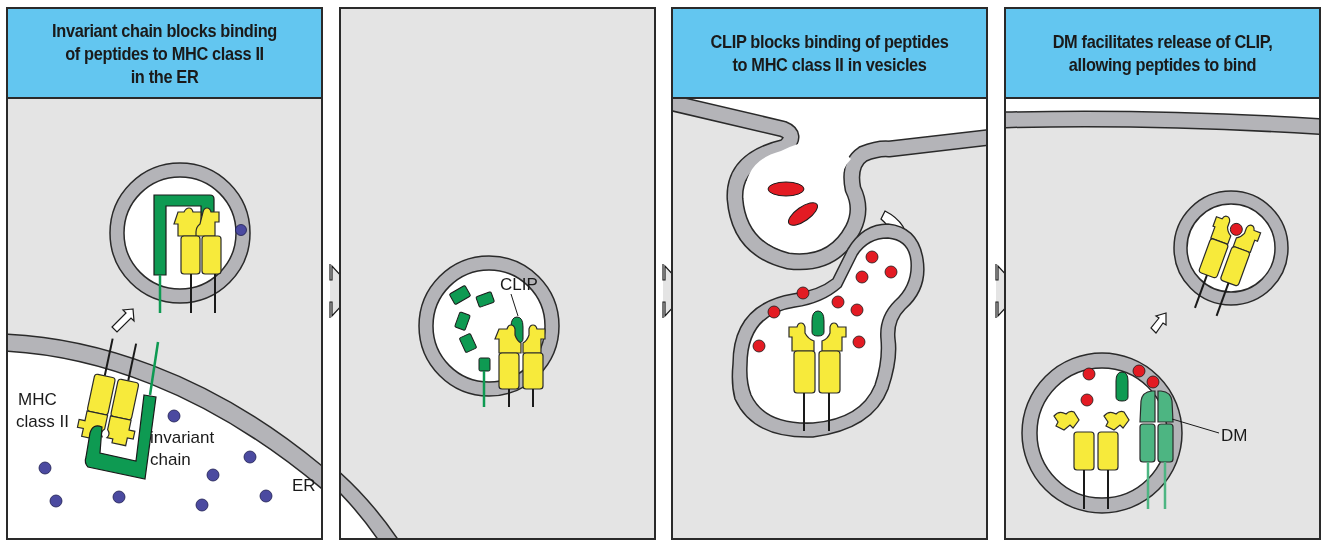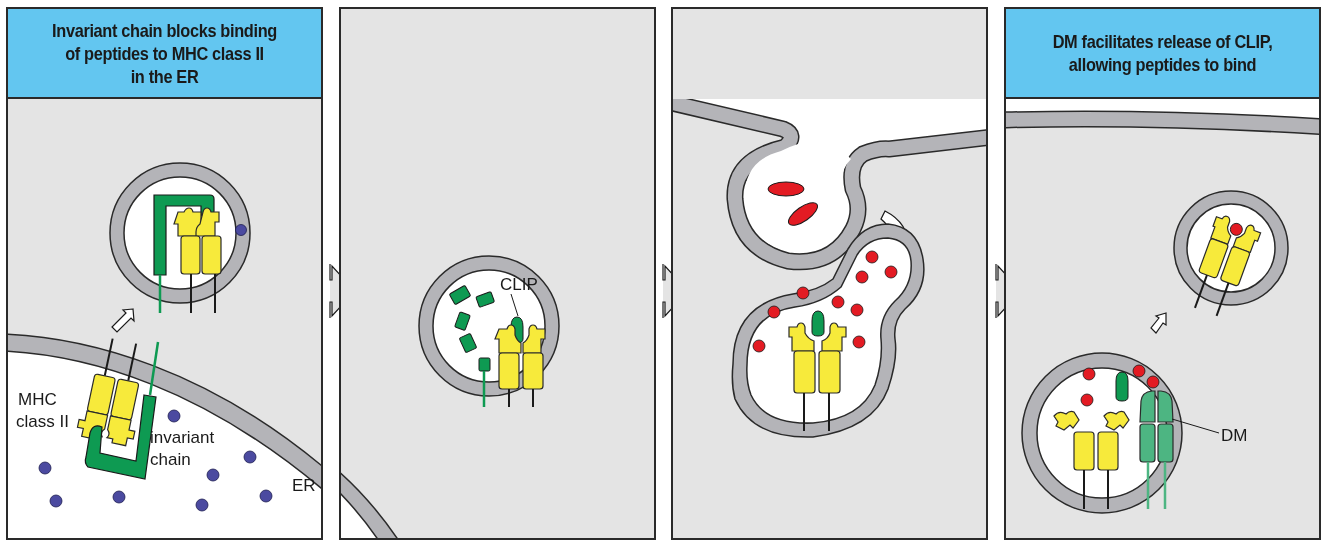--- a/index.html
+++ b/index.html
@@ -123,20 +123,24 @@
         <rect x="158" y="254" width="20" height="36" rx="3" fill="#f7ea3b" stroke="#2a2a2a" stroke-width="1.2"></rect>
         <rect x="182" y="254" width="20" height="36" rx="3" fill="#f7ea3b" stroke="#2a2a2a" stroke-width="1.2"></rect>
         <line x1="168" y1="290" x2="168" y2="308" stroke="#1a1a1a" stroke-width="2"></line>
         <line x1="192" y1="290" x2="192" y2="308" stroke="#1a1a1a" stroke-width="2"></line>
       </g>
     </svg>
   </div>
 </div>
 
 <div class="panel" style="left:671px;">
+  <div class="hdr">
+    <span>CLIP blocks binding of peptides
+to MHC class II in vesicles</span>
+  </div>
   <div class="body">
     <svg width="313" height="439" viewBox="0 0 313 439">
 
       <path d="M-5,-2 L-5,3 L110,30 Q125,36 112,48 Q60,60 62,100 Q66,150 115,162 Q160,168 180,130 Q190,110 180,90 Q175,65 190,55 Q205,49 216,50 L320,38 L320,-2 Z" fill="#ffffff" stroke="none"></path>
       <path d="M-5,3 L110,30 Q125,36 112,48 Q60,60 62,100 Q66,150 115,162 Q160,168 180,130 Q190,110 180,90 Q175,65 190,55 Q205,49 216,50 L320,38" fill="none" stroke="#2a2a2a" stroke-width="17" stroke-linejoin="round"></path>
       <path d="M-5,3 L110,30 Q125,36 112,48 Q60,60 62,100 Q66,150 115,162 Q160,168 180,130 Q190,110 180,90 Q175,65 190,55 Q205,49 216,50 L320,38" fill="none" stroke="#b4b4b8" stroke-width="14" stroke-linejoin="round"></path>
 
       <path d="M108,52 Q70,62 72,100 Q76,144 115,152 Q152,158 170,126 Q178,110 170,90 Q166,72 178,60 Q150,30 108,52 Z" fill="#ffffff"></path>
 
       <ellipse cx="113" cy="90" rx="18" ry="7" fill="#e31b23" stroke="#1a1a1a" stroke-width="1"></ellipse>

